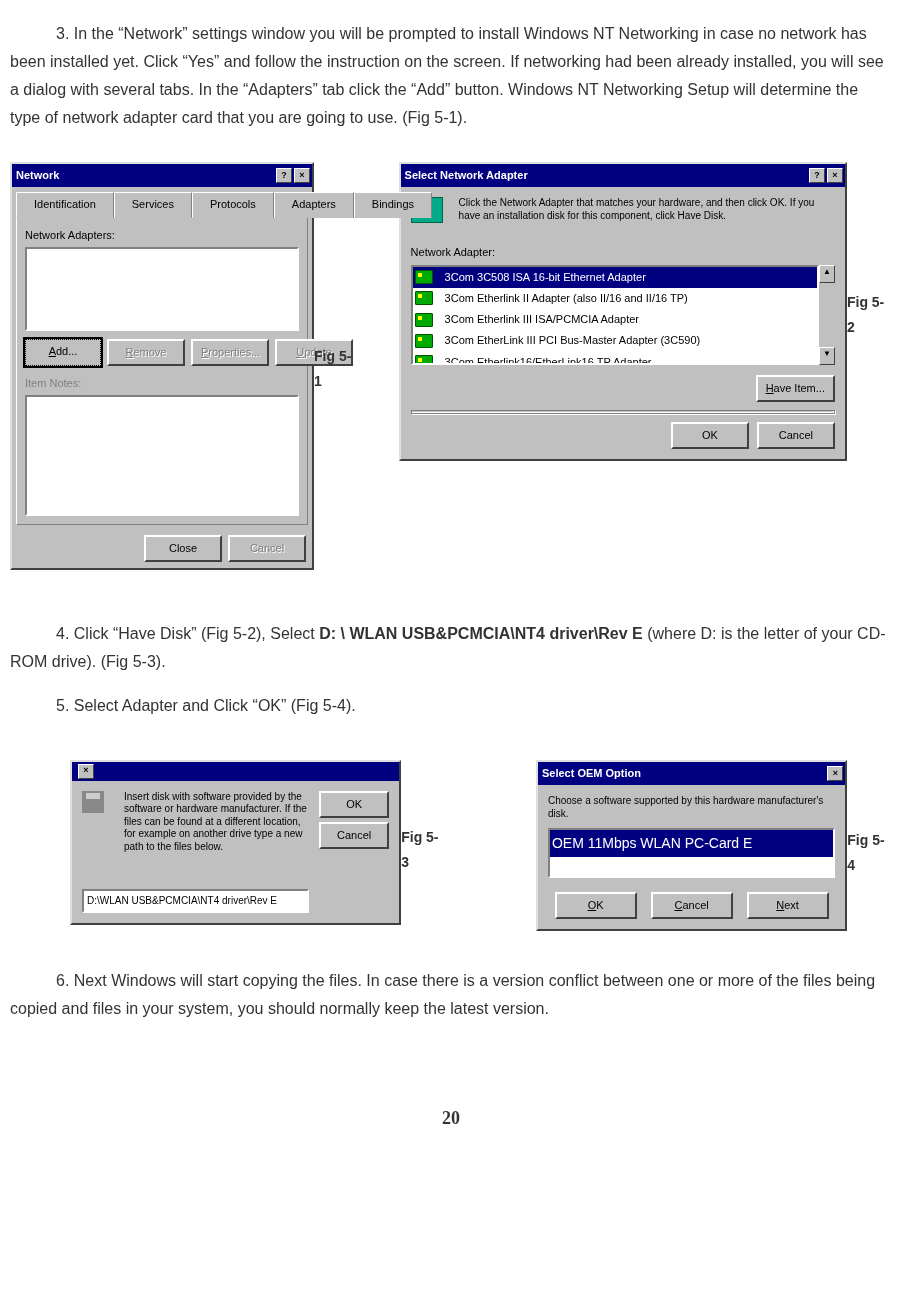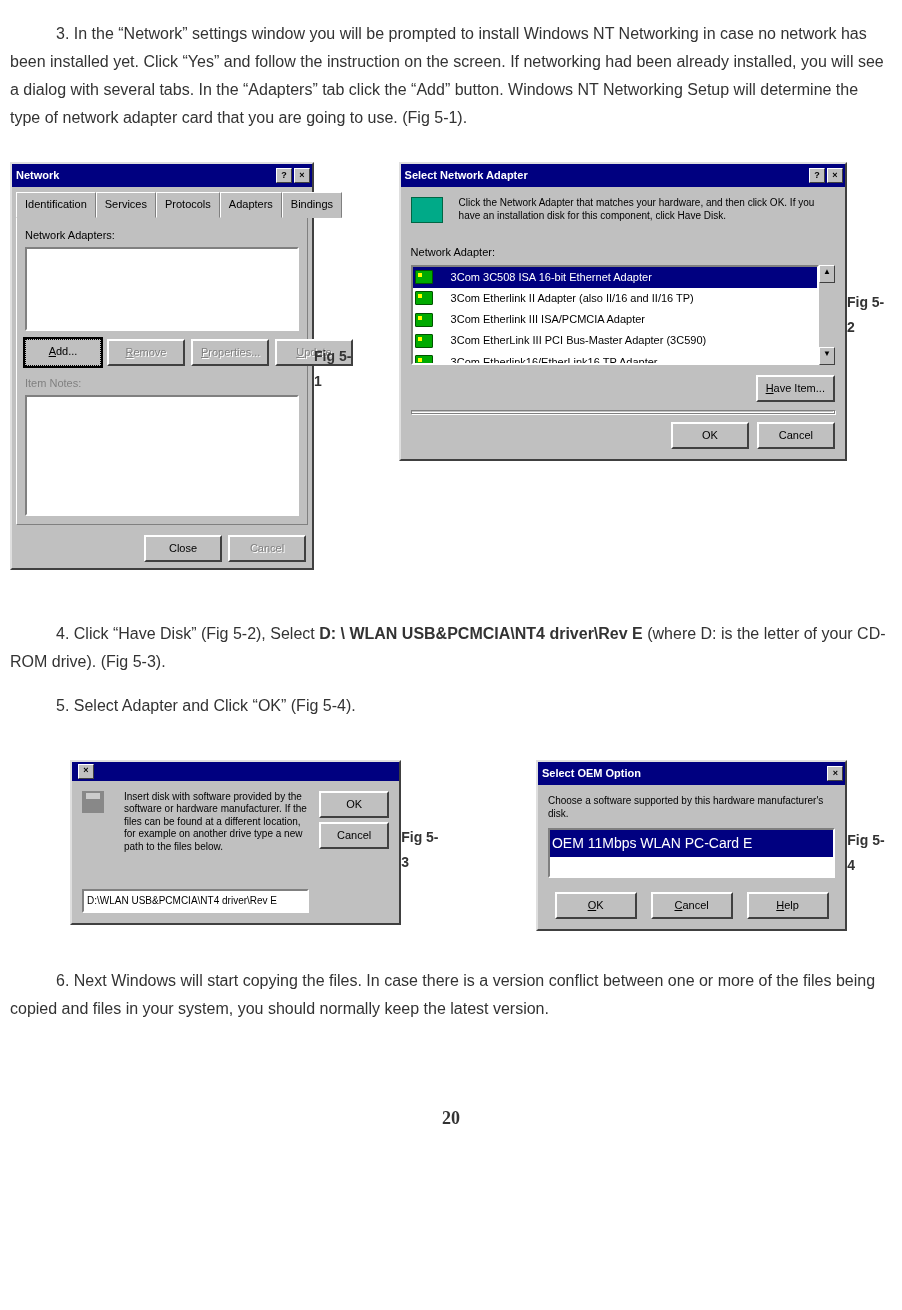--- a/index.html
+++ b/index.html
@@ -47,21 +47,21 @@
     width: 14px; height: 13px;
     background: #c0c0c0;
     border: 1px solid;
     border-color: #fff #404040 #404040 #fff;
     display:flex; align-items:center; justify-content:center;
     font-size: 9px; font-weight: bold; color:#000;
     margin-left: 2px;
   }
   .tabs { display:flex; padding: 4px 4px 0 4px; }
   .tab {
-    padding: 2px 8px;
+    padding: 2px 17px;
     border: 1px solid;
     border-color: #fff #808080 #c0c0c0 #fff;
     background:#c0c0c0;
     margin-right: 0;
     font-size: 11px;
     position: relative;
     top: 1px;
   }
   .tab.active {
     background:#c0c0c0;
@@ -88,21 +88,21 @@
     min-width: 58px;
     text-align: center;
   }
   .btn.disabled { color:#808080; text-shadow: 1px 1px #fff; }
   .btnrow { display:flex; gap: 6px; }
   .underline-first::first-letter { text-decoration: underline; }
   .groove {
     border: 1px solid #808080; box-shadow: inset -1px -1px #fff, 1px 1px #fff;
     height:2px; margin: 8px 0;
   }
-  .listitem { display:flex; align-items:center; gap:18px; padding:1px 2px; font-size:11px; }
+  .listitem { display:flex; align-items:center; gap:12px; padding:1px 2px; font-size:11px; }
   .nic-icon {
     width: 16px; height: 12px; background: #0a0; border:1px solid #050; border-radius:1px;
     position:relative;
   }
   .nic-icon::after { content:""; position:absolute; left:2px; top:2px; width:4px; height:4px; background:#ff0; }
   .sel { background:#000080; color:#fff; }
   .scrollbar {
     width:16px; background:#c0c0c0;
     display:flex; flex-direction:column; justify-content:space-between;
   }
@@ -250,21 +250,21 @@
         <span class="tbtn">×</span>
       </div>
       <div style="padding:10px;">
         <div class="small">Choose a software supported by this hardware manufacturer's disk.</div>
         <div class="sunken" style="height:46px; margin-top:8px;">
           <div class="listitem sel" style="font-size:14px;">OEM 11Mbps WLAN PC-Card E</div>
         </div>
         <div style="display:flex; justify-content:center; gap:14px; margin-top:14px;">
           <div class="btn underline-first" style="min-width:62px;">OK</div>
           <div class="btn underline-first" style="min-width:62px;">Cancel</div>
-          <div class="btn underline-first" style="min-width:62px;">Help</div>
+          <div class="btn underline-first" style="min-width:62px;">Next</div>
         </div>
       </div>
     </div>
     <div class="caption" style="margin-top:14px;">Fig 5-4</div>
   </div>
 </div>
 
 <p class="para indent" style="margin-top:36px;">6. Next Windows will start copying the files. In case there is a version conflict between one or more of the files being copied and files in your system, you should normally keep the latest version.</p>
 
 <div class="pagefoot">20</div>

